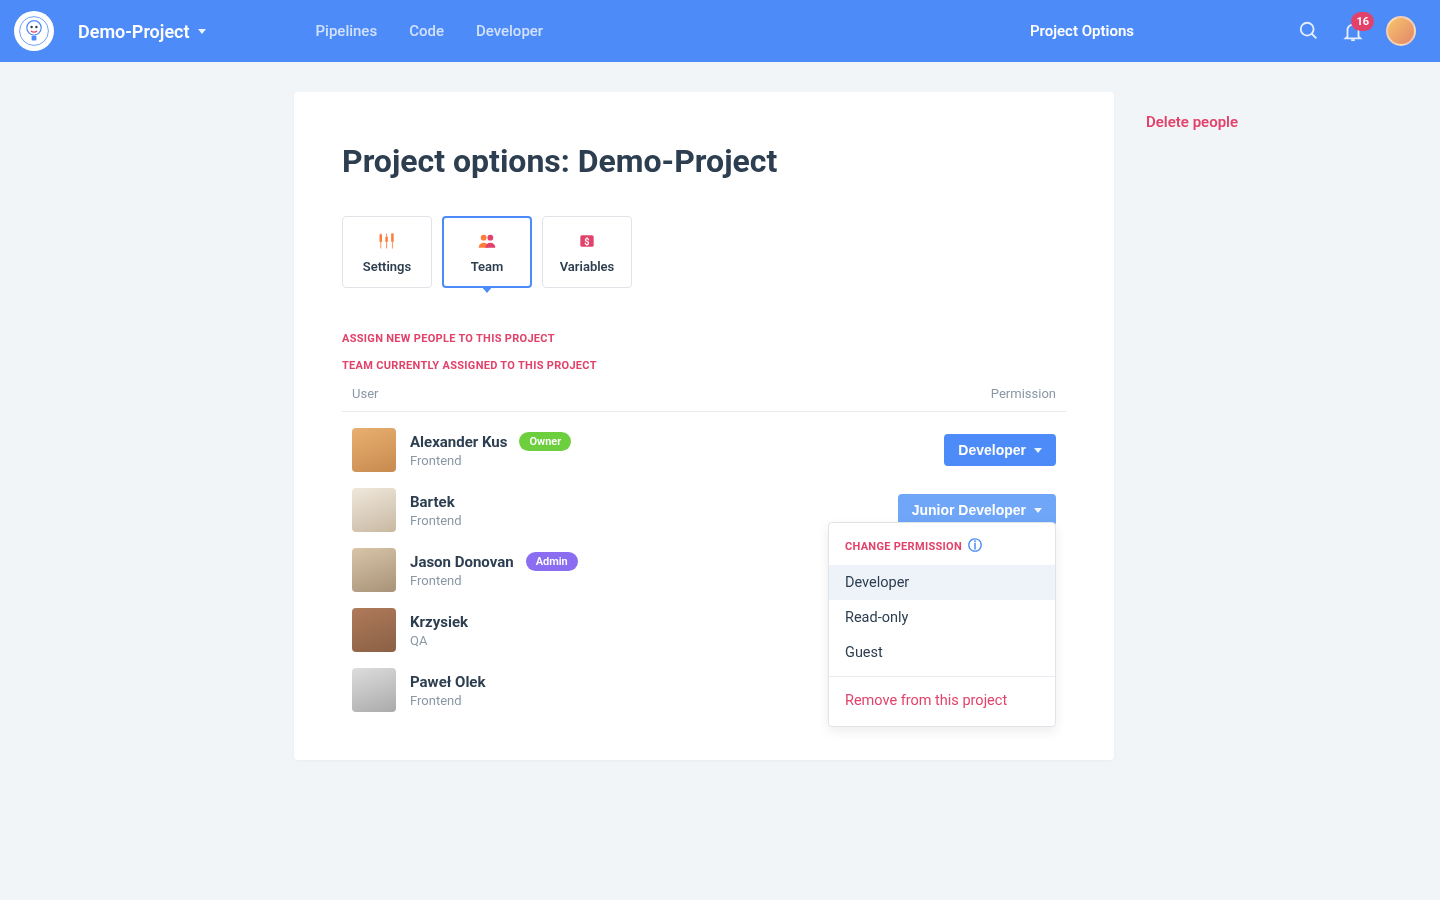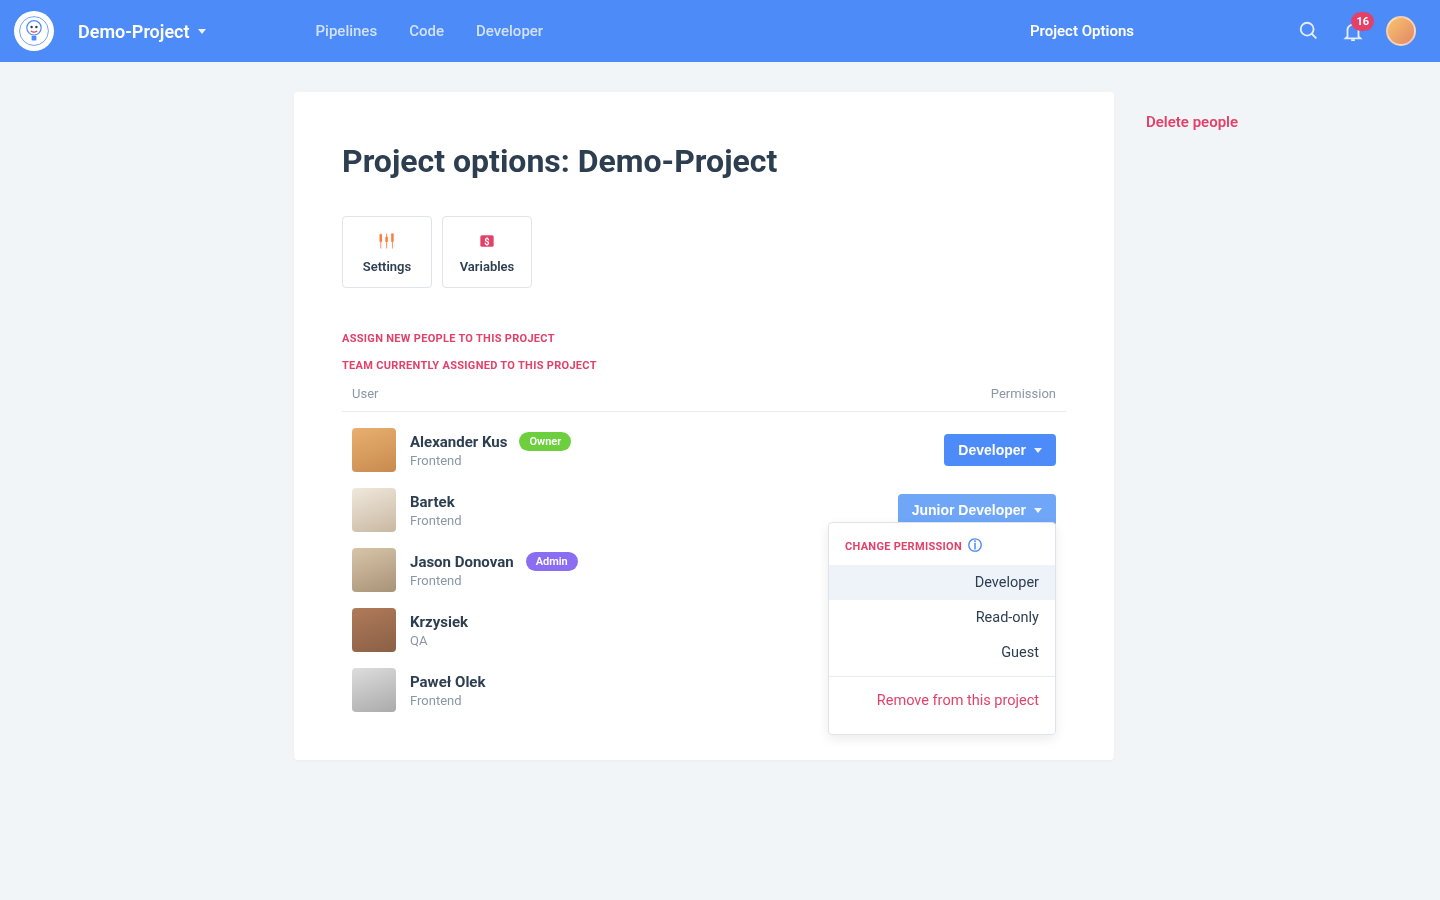--- a/index.html
+++ b/index.html
@@ -53,21 +53,21 @@
 .m-name { font-size: 15px; font-weight: 700; color: #2c3e50; display: flex; align-items: center; gap: 12px; }
 .m-role { font-size: 13px; color: #8a97a4; margin-top: 2px; }
 .m-badge { font-size: 11px; font-weight: 600; color: #fff; padding: 3px 10px; border-radius: 10px; }
 .m-badge.owner { background: #6dcf3e; }
 .m-badge.admin { background: #8b6df2; }
 .perm-btn { margin-left: auto; background: #6fa6f8; color: #fff; font-size: 14px; font-weight: 600; padding: 8px 14px; border-radius: 4px; border: none; display: flex; align-items: center; gap: 8px; cursor: pointer; }
 .perm-btn.darker { background: #4d8bf8; }
 .caret-w { width: 0; height: 0; border-left: 4px solid transparent; border-right: 4px solid transparent; border-top: 5px solid #fff; opacity: .9; }
 
 
-.dropdown { position: absolute; right: 10px; top: 42px; width: 228px; background: #fff; border: 1px solid #e0e4e8; border-radius: 4px; box-shadow: 0 4px 12px rgba(0,0,0,0.08); padding: 14px 0 16px; z-index: 10; text-align: right; }
+.dropdown { position: absolute; right: 10px; top: 42px; width: 228px; background: #fff; border: 1px solid #e0e4e8; border-radius: 4px; box-shadow: 0 4px 12px rgba(0,0,0,0.08); padding: 14px 0 8px; z-index: 10; }
 .dd-header { color: #e2426a; font-size: 11px; font-weight: 700; letter-spacing: .3px; padding: 0 16px 10px; display: flex; align-items: center; gap: 6px; }
 .dd-help { color: #4d8bf8; font-size: 14px; }
 .dd-item { padding: 9px 16px; font-size: 14.5px; color: #2c3e50; cursor: pointer; }
 .dd-item.hover { background: #eef3f9; }
 .dd-sep { border-top: 1px solid #e8ecef; margin: 6px 0; }
 .dd-remove { padding: 9px 16px; font-size: 14.5px; color: #e2426a; cursor: pointer; }
 
 
 .av0{background:linear-gradient(160deg,#e8b070,#c88a4f);}
 .av1{background:linear-gradient(160deg,#f0e8dd,#c8b8a1);}
@@ -126,20 +126,29 @@
         <svg class="tab-icon" viewBox="0 0 24 24">
             <rect x="3" y="4" width="3" height="9" fill="#ff7d3b"></rect>
             <rect x="10" y="7" width="3" height="6" fill="#ff7d3b"></rect>
             <rect x="17" y="3" width="3" height="10" fill="#ff7d3b"></rect>
             <line x1="4.5" y1="3" x2="4.5" y2="21" stroke="#ff7d3b"></line>
             <line x1="11.5" y1="3" x2="11.5" y2="21" stroke="#ff7d3b"></line>
             <line x1="18.5" y1="3" x2="18.5" y2="21" stroke="#ff7d3b"></line>
           </svg>
         <span class="tab-label">Settings</span>
       </div>
+      <div class="tab active">
+        <svg class="tab-icon" viewBox="0 0 24 24">
+            <circle cx="8" cy="8" r="3.5" fill="#ff7d3b"></circle>
+            <circle cx="16" cy="8" r="3.5" fill="#e2426a"></circle>
+            <path d="M2 20 a6 6 0 0 1 12 0 Z" fill="#ff7d3b"></path>
+            <path d="M10 20 a6 6 0 0 1 12 0 Z" fill="#e2426a"></path>
+          </svg>
+        <span class="tab-label">Team</span>
+      </div>
       <div class="tab">
         <svg class="tab-icon" viewBox="0 0 24 24">
             <rect x="4" y="5" width="16" height="14" rx="2" fill="#e2426a"></rect>
             <text x="12" y="17" text-anchor="middle" font-size="11" font-weight="700" fill="#fff">$</text>
           </svg>
         <span class="tab-label">Variables</span>
       </div>
     </div>
 
     <div class="sect-label">ASSIGN NEW PEOPLE TO THIS PROJECT</div>

